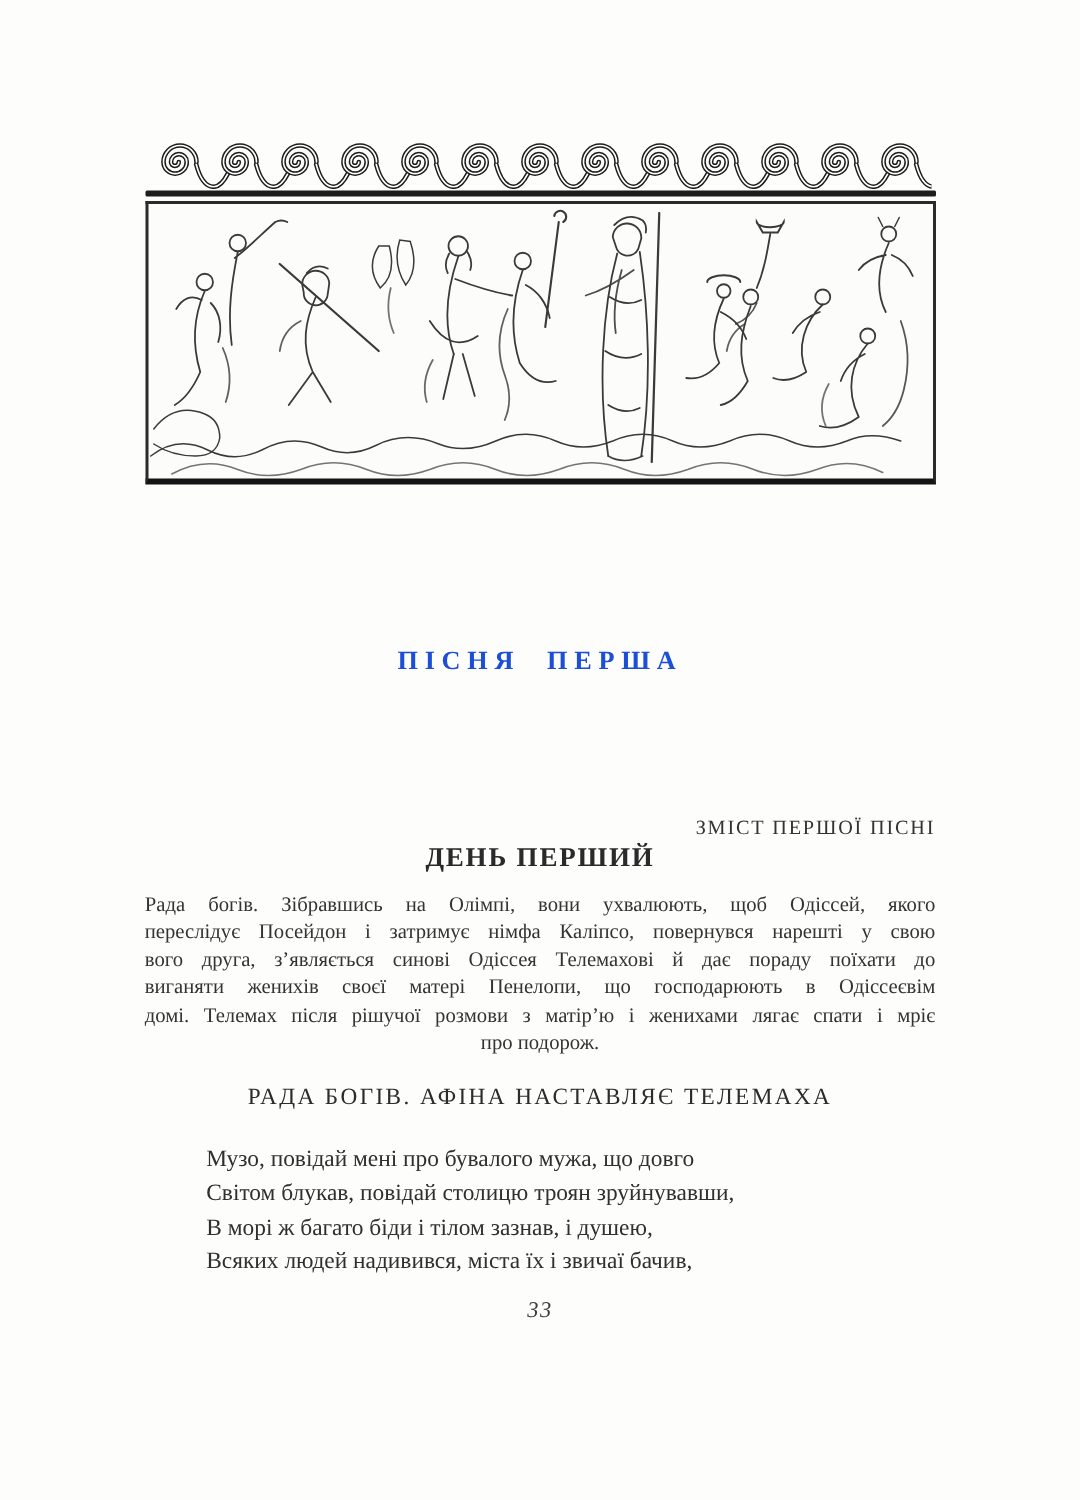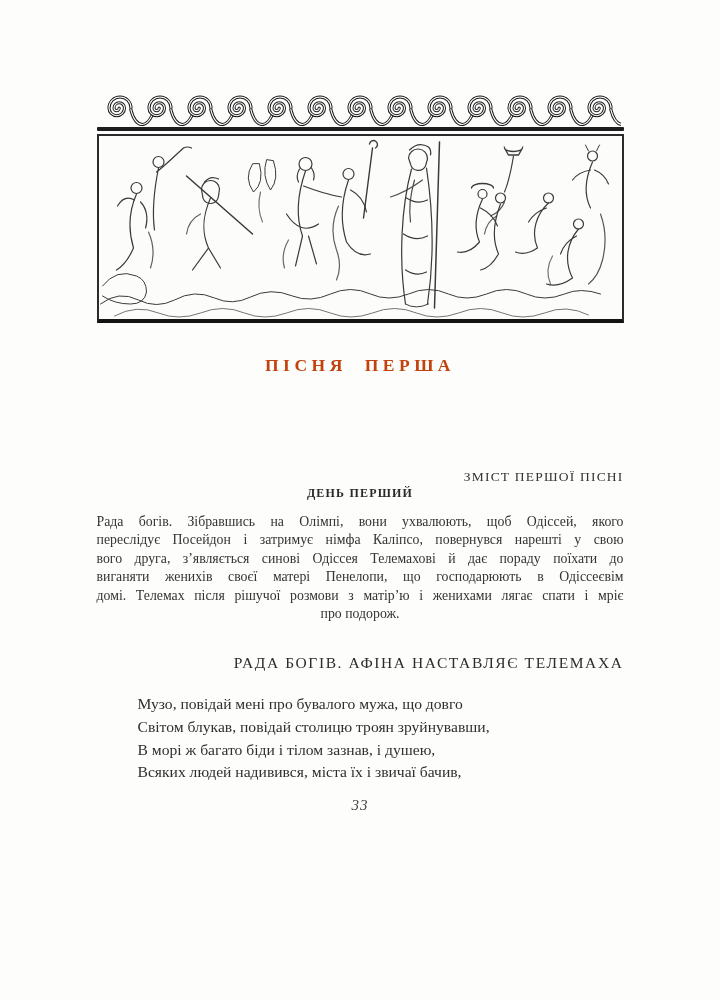--- a/index.html
+++ b/index.html
@@ -22,40 +22,40 @@
     margin-top:3px;
     border:2px solid #2b2b2b;
     border-bottom:4px solid #141414;
     background:#fcfcfb;
     height:183px;
     overflow:hidden;
   }
   .engraving-frame svg{display:block;width:100%;height:100%;}
 
   .canto-title{
-    margin-top:32px;
+    margin-top:107px;
     text-align:center;
     font-size:17.5px;
     font-weight:bold;
     letter-spacing:4.5px;
     word-spacing:9px;
-    color:#c2410c;
+    color:#1d4ed8;
   }
 
   .synopsis-heading{
     margin-top:93px;
     text-align:right;
     font-size:13.5px;
     letter-spacing:1.2px;
     color:#333;
   }
   .synopsis-subheading{
     margin-top:1px;
     text-align:center;
-    font-size:12px;
+    font-size:18px;
     font-weight:bold;
     letter-spacing:1.2px;
     color:#2a2a2a;
   }
 
   .synopsis{
     margin-top:12px;
     font-size:13.8px;
     color:#333;
   }
@@ -64,22 +64,22 @@
     text-align-last:justify;
     line-height:18.4px;
     white-space:nowrap;
   }
   .synopsis .cline{
     text-align:center;
     line-height:18.4px;
   }
 
   .section-heading{
-    margin-top:31px;
-    text-align:right;
+    margin-top:19px;
+    text-align:center;
     font-size:15.5px;
     letter-spacing:1.6px;
     color:#2c2c2c;
   }
 
   .verse{
     margin-top:21px;
     padding-left:41px;
     font-size:15.6px;
     color:#2f2f2f;

